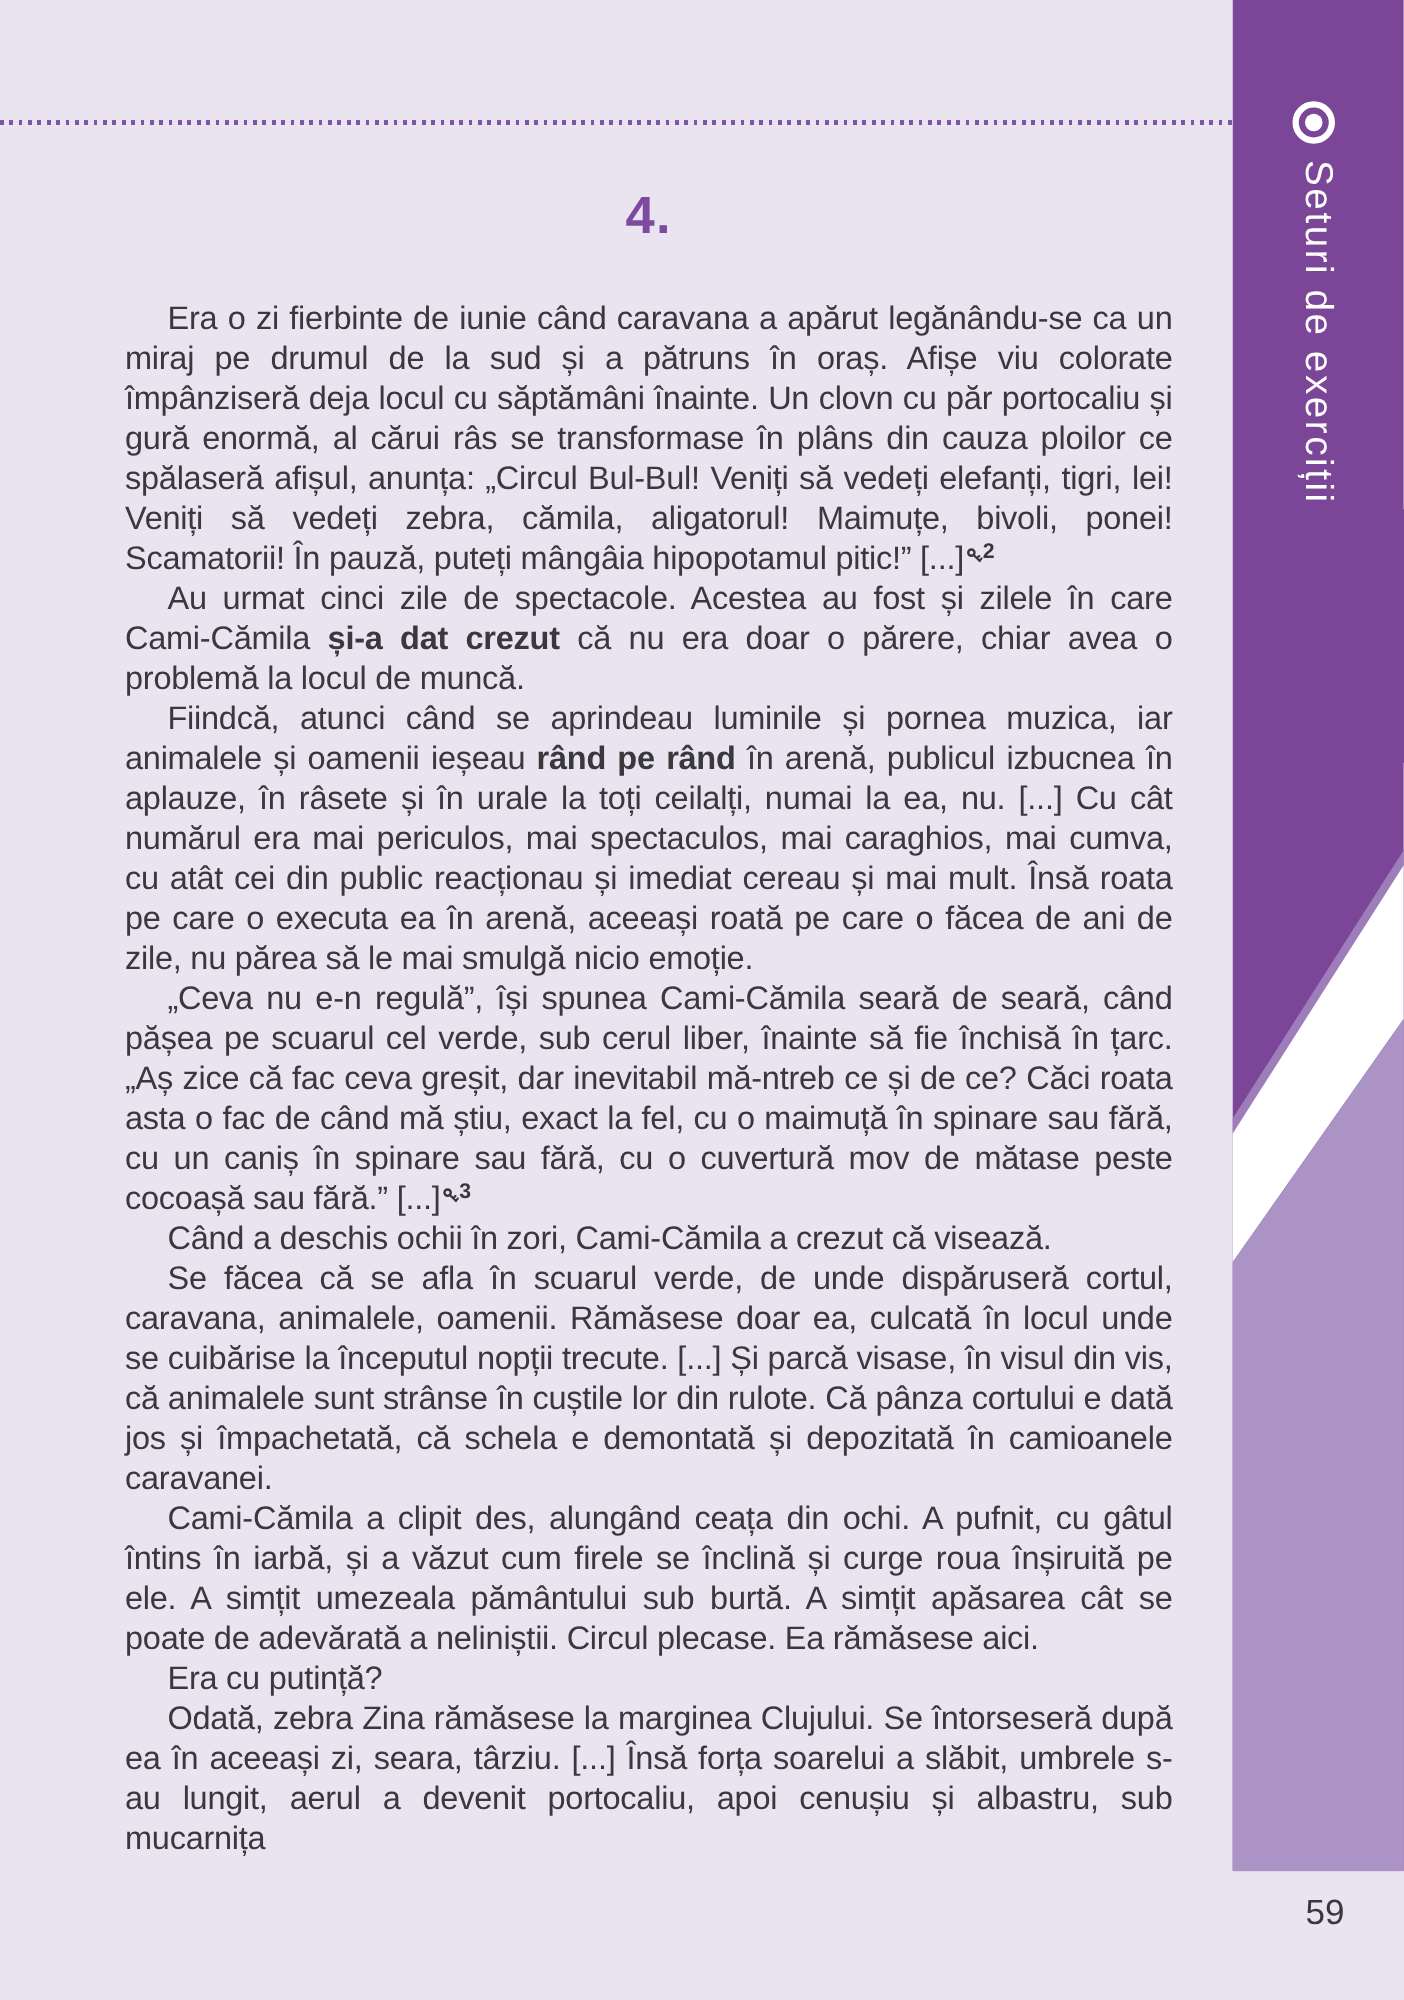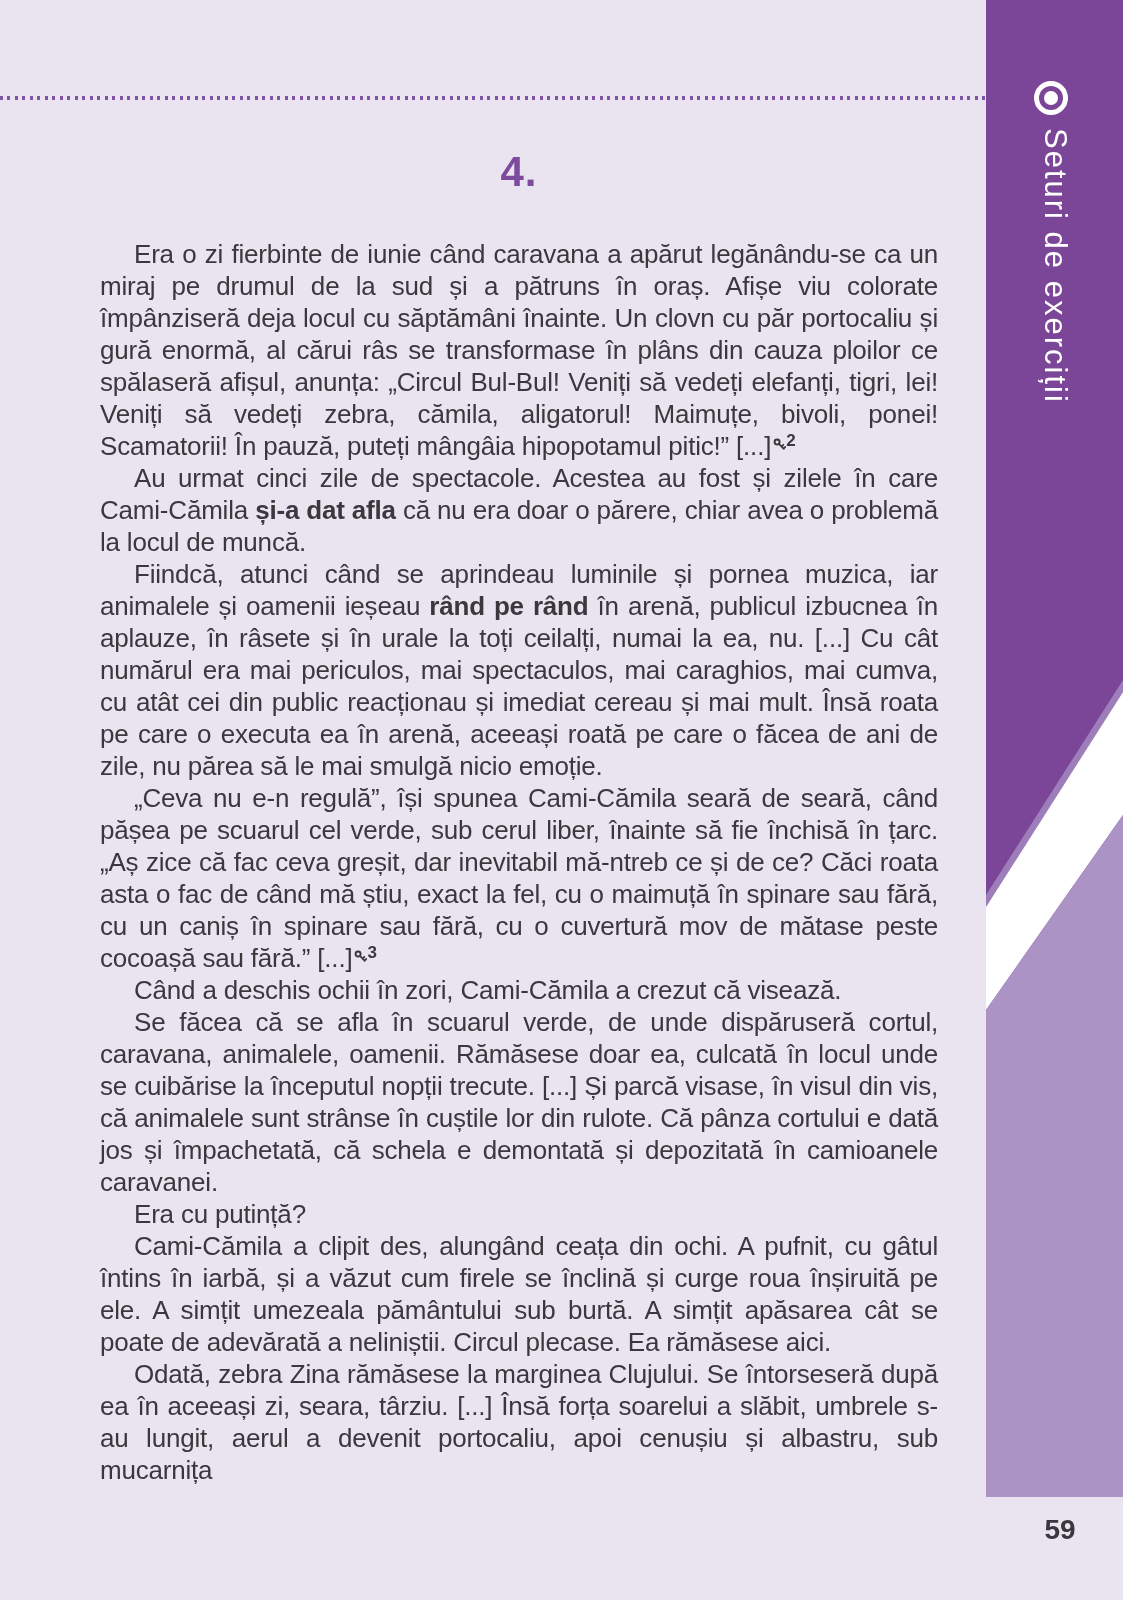--- a/index.html
+++ b/index.html
@@ -43,45 +43,45 @@
     content:"";position:absolute;left:5px;top:5px;width:14px;height:14px;
     background:#ffffff;border-radius:50%;
   }
   .sidebar-label{
     position:absolute;left:50%;top:128px;transform:translateX(-50%);
     writing-mode:vertical-rl;text-orientation:mixed;
     color:#ffffff;font-size:31px;letter-spacing:2px;white-space:nowrap;
   }
   .page-number{
     position:absolute;left:1020px;top:1514px;width:80px;
-    text-align:center;font-size:28px;font-weight:700;color:#39383c;
+    text-align:center;font-size:28px;font-weight:400;color:#39383c;
   }
 </style>
 </head>
 <body>
 
 <div class="dotted-line"></div>
 
 <h1 class="section-number">4.</h1>
 
 <main class="article">
     <p><span>Era o zi fierbinte de iunie când caravana a apărut legănându-se ca un miraj pe drumul de la sud și a pătruns în oraș. Afișe viu colorate împânziseră deja locul cu săptămâni înainte. Un clovn cu păr portocaliu și gură enormă, al cărui râs se transformase în plâns din cauza ploilor ce spălaseră afișul, anunța: „Circul Bul-Bul! Veniți să vedeți elefanți, tigri, lei! Veniți să vedeți zebra, cămila, aligatorul! Maimuțe, bivoli, ponei! Scamatorii! În pauză, puteți mângâia hipopotamul pitic!” [...]</span><span class="fnmark"><svg width="13" height="13" viewBox="0 0 14 14">
           <circle cx="4.4" cy="4.4" r="2.7" fill="none" stroke="#39383c" stroke-width="2.1"></circle>
           <path d="M6.4 6.4 L11.6 11.6 M9.2 9.2 l1.9 -1.9 M11.4 11.4 l1.9 -1.9" stroke="#39383c" stroke-width="1.9" fill="none" stroke-linecap="round"></path>
         </svg><span class="fnnum">2</span></span></p>
-    <p><span>Au urmat cinci zile de spectacole. Acestea au fost și zilele în care Cami-Cămila </span><span class="bold">și-a dat afla</span><span> că nu era doar o părere, chiar avea o problemă la locul de muncă.</span></p>
+    <p><span>Au urmat cinci zile de spectacole. Acestea au fost și zilele în care Cami-Cămila </span><span class="bold">și-a dat crezut</span><span> că nu era doar o părere, chiar avea o problemă la locul de muncă.</span></p>
     <p><span>Fiindcă, atunci când se aprindeau luminile și pornea muzica, iar animalele și oamenii ieșeau </span><span class="bold">rând pe rând</span><span> în arenă, publicul izbucnea în aplauze, în râsete și în urale la toți ceilalți, numai la ea, nu. [...] Cu cât numărul era mai periculos, mai spectaculos, mai caraghios, mai cumva, cu atât cei din public reacționau și imediat cereau și mai mult. Însă roata pe care o executa ea în arenă, aceeași roată pe care o făcea de ani de zile, nu părea să le mai smulgă nicio emoție.</span></p>
     <p><span>„Ceva nu e-n regulă”, își spunea Cami-Cămila seară de seară, când pășea pe scuarul cel verde, sub cerul liber, înainte să fie închisă în țarc. „Aș zice că fac ceva greșit, dar inevitabil mă-ntreb ce și de ce? Căci roata asta o fac de când mă știu, exact la fel, cu o maimuță în spinare sau fără, cu un caniș în spinare sau fără, cu o cuvertură mov de mătase peste cocoașă sau fără.” [...]</span><span class="fnmark"><svg width="13" height="13" viewBox="0 0 14 14">
           <circle cx="4.4" cy="4.4" r="2.7" fill="none" stroke="#39383c" stroke-width="2.1"></circle>
           <path d="M6.4 6.4 L11.6 11.6 M9.2 9.2 l1.9 -1.9 M11.4 11.4 l1.9 -1.9" stroke="#39383c" stroke-width="1.9" fill="none" stroke-linecap="round"></path>
         </svg><span class="fnnum">3</span></span></p>
     <p><span>Când a deschis ochii în zori, Cami-Cămila a crezut că visează.</span></p>
     <p><span>Se făcea că se afla în scuarul verde, de unde dispăruseră cortul, caravana, animalele, oamenii. Rămăsese doar ea, culcată în locul unde se cuibărise la începutul nopții trecute. [...] Și parcă visase, în visul din vis, că animalele sunt strânse în cuștile lor din rulote. Că pânza cortului e dată jos și împachetată, că schela e demontată și depozitată în camioanele caravanei.</span></p>
+    <p><span>Cami-Cămila a clipit des, alungând ceața din ochi. A pufnit, cu gâtul întins în iarbă, și a văzut cum firele se înclină și curge roua înșiruită pe ele. A simțit umezeala pământului sub burtă. A simțit apăsarea cât se poate de adevărată a neliniștii. Circul plecase. Ea rămăsese aici.</span></p>
     <p><span>Era cu putință?</span></p>
-    <p><span>Cami-Cămila a clipit des, alungând ceața din ochi. A pufnit, cu gâtul întins în iarbă, și a văzut cum firele se înclină și curge roua înșiruită pe ele. A simțit umezeala pământului sub burtă. A simțit apăsarea cât se poate de adevărată a neliniștii. Circul plecase. Ea rămăsese aici.</span></p>
     <p><span>Odată, zebra Zina rămăsese la marginea Clujului. Se întorseseră după ea în aceeași zi, seara, târziu. [...] Însă forța soarelui a slăbit, umbrele s-au lungit, aerul a devenit portocaliu, apoi cenușiu și albastru, sub mucarnița</span></p>
   </main>
 
 <aside class="sidebar">
   <svg class="sidebar-bg" width="137" height="1497" viewBox="0 0 137 1497">
     <rect x="0" y="0" width="137" height="1497" fill="#7b4697"></rect>
     <polygon points="0,895 137,680 137,692 0,907" fill="#9e7eba"></polygon>
     <polygon points="0,907 137,692 137,815 0,1010" fill="#ffffff"></polygon>
     <polygon points="0,1010 137,815 137,1497 0,1497" fill="#ac93c6"></polygon>
   </svg>

